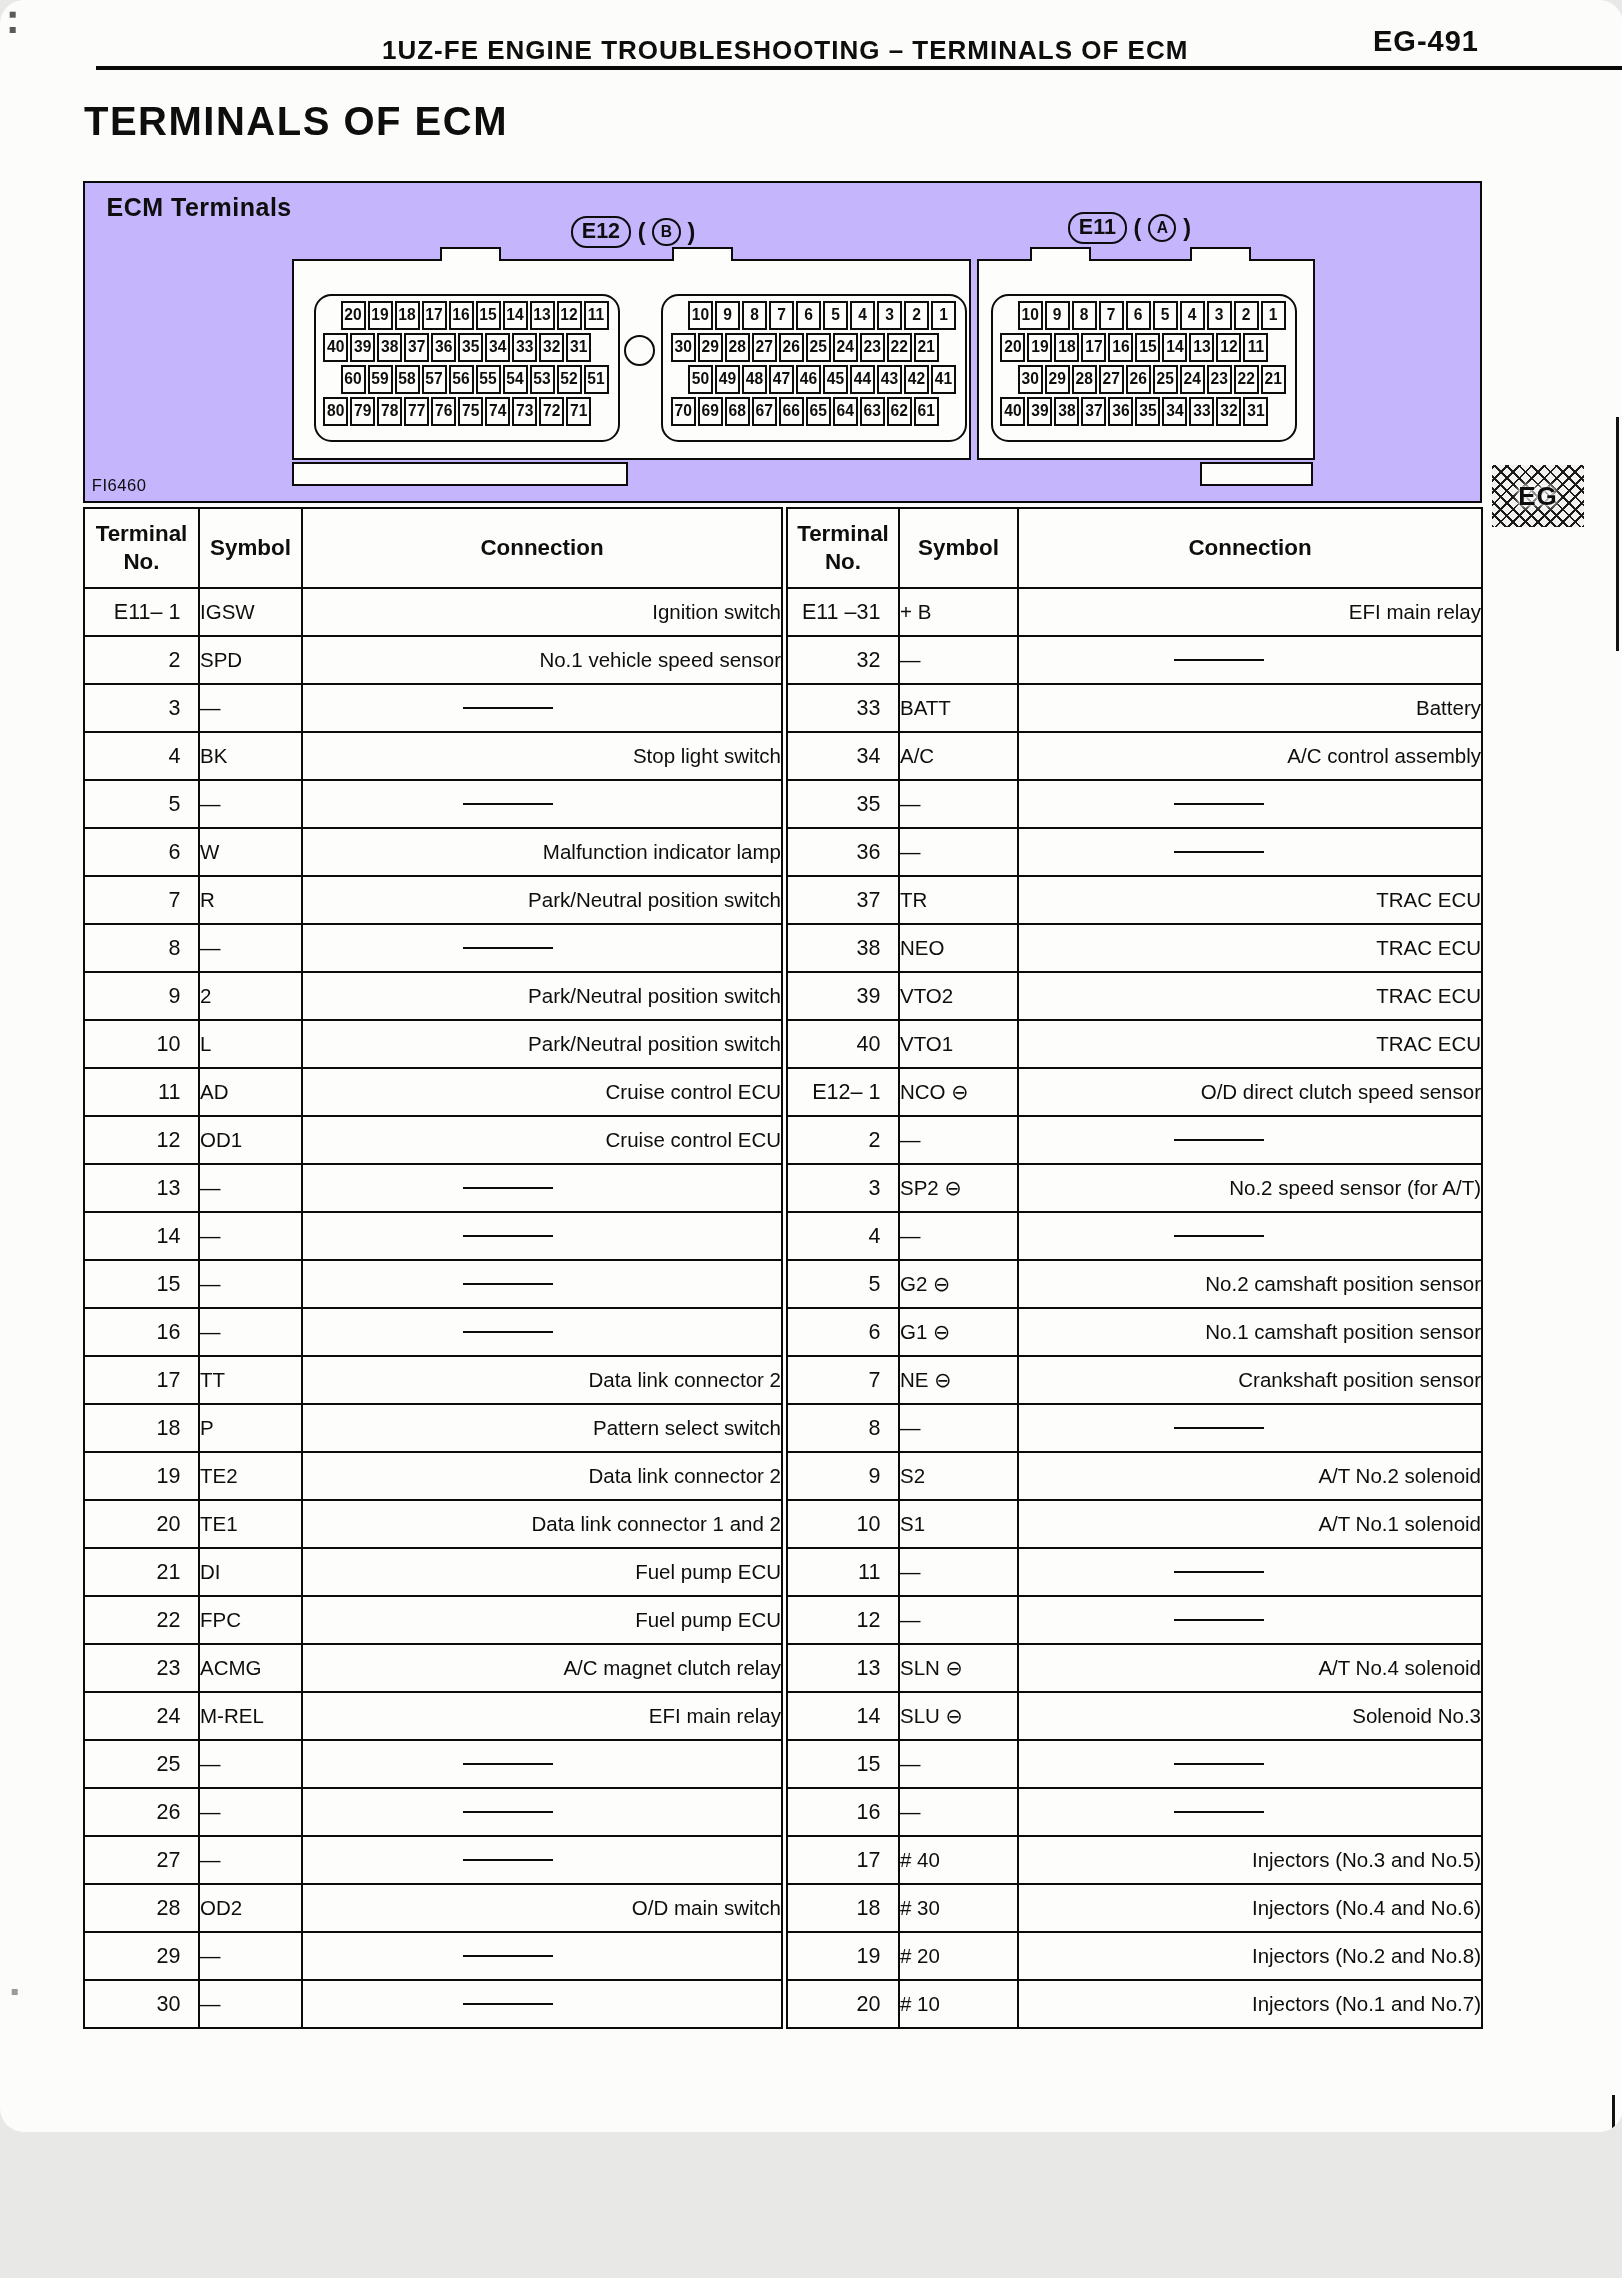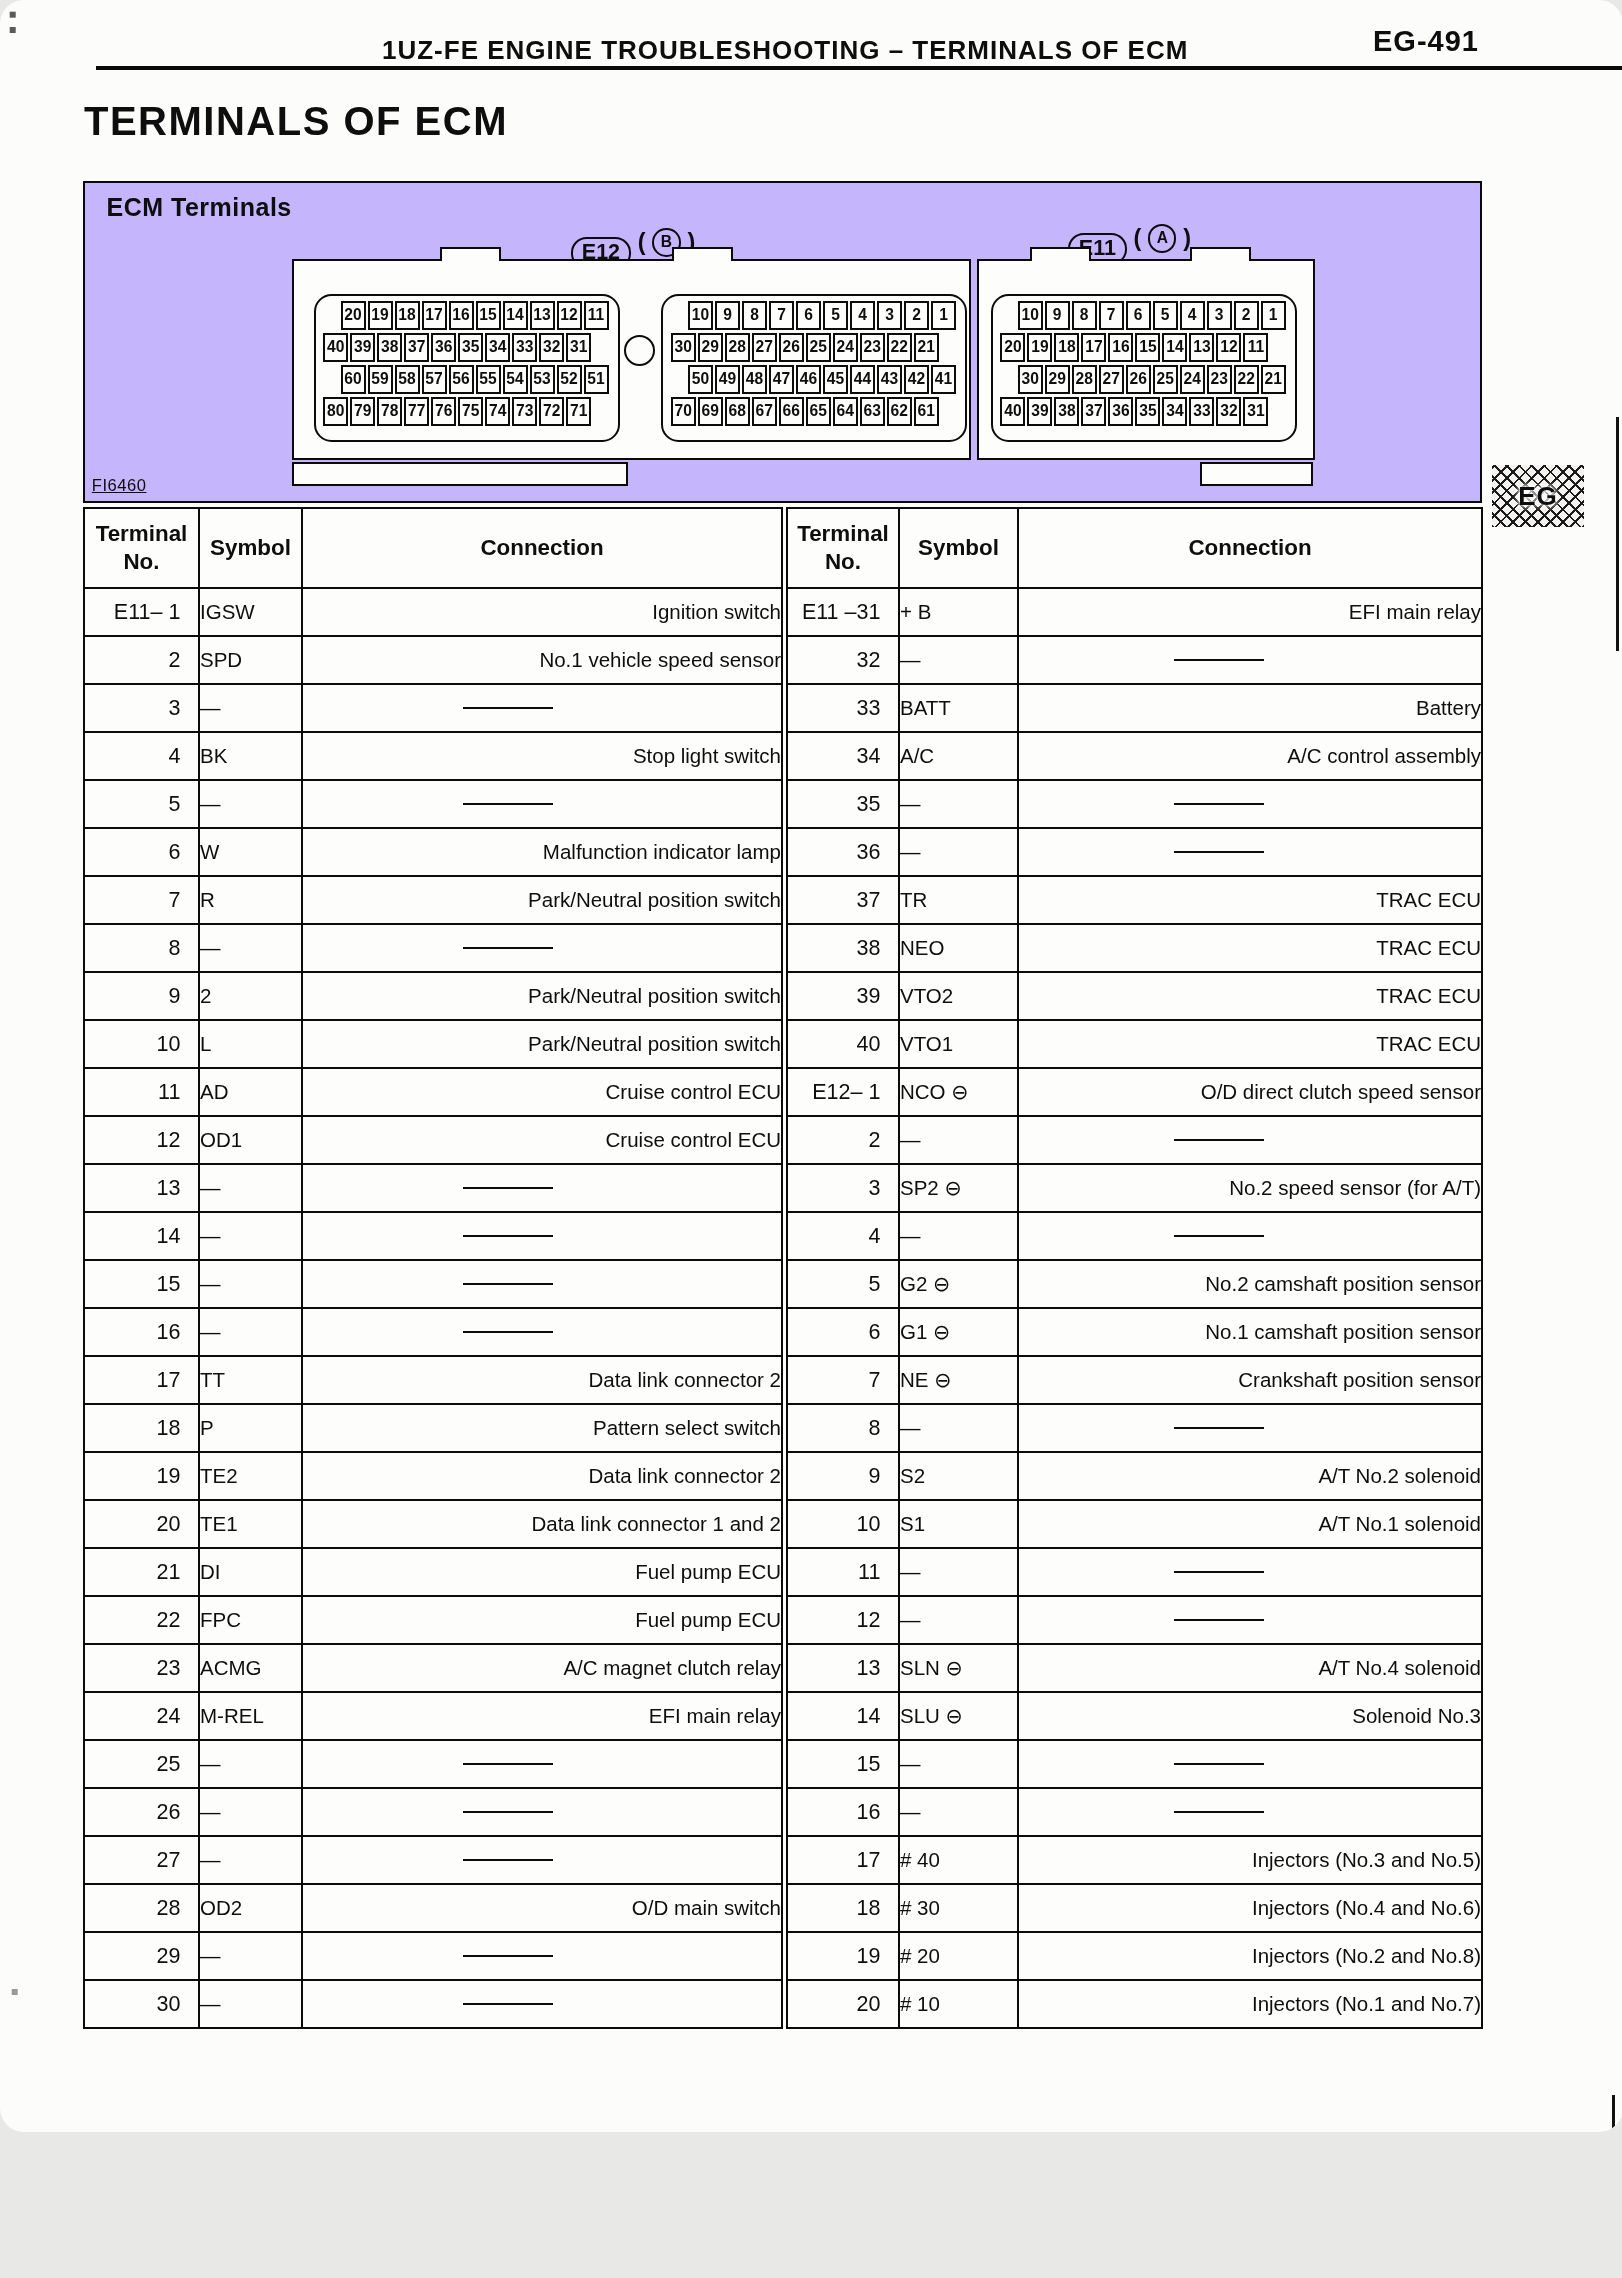--- a/index.html
+++ b/index.html
@@ -44,21 +44,21 @@
   }
   .box-label{
     left:21.5px;top:9.8px;font-size:25px;font-weight:bold;letter-spacing:0.5px;
   }
   .connector-label{
     display:inline-flex;align-items:center;gap:6.8px;
     font-weight:bold;font-size:22.4px;white-space:nowrap;
   }
   .stadium{
     display:inline-block;border:2.9px solid #0c0c0c;border-radius:15.6px;
-    padding:1px 8.8px 2px 8.8px;font-size:21.5px;font-weight:bold;margin-top:21px;
+    padding:1px 8.8px 2px 8.8px;font-size:21.5px;font-weight:bold;
   }
   .circle-letter{
     display:inline-flex;align-items:center;justify-content:center;
     width:24.4px;height:24.4px;border:2px solid #0c0c0c;border-radius:50%;
     font-size:15.6px;font-weight:bold;
   }
   .paren{font-size:23.4px;font-weight:bold;}
   .label-e12{left:486px;top:33px;}
   .label-e11{left:983px;top:29px;}
 
@@ -89,21 +89,21 @@
   .pin{
     width:25px;height:29px;border:2px solid #0c0c0c;box-sizing:border-box;
     display:flex;align-items:center;justify-content:center;
     font-size:15.6px;font-weight:bold;background:#fdfdfb;
   }
   .flange{
     position:absolute;border:2.9px solid #0b0b0b;background:#fdfdfb;
   }
   .flange-left{left:207px;top:279px;width:332px;height:19.5px;}
   .flange-right{left:1115px;top:279px;width:109px;height:19.5px;}
-  .figure-code{left:6.8px;top:293px;font-size:16.6px;letter-spacing:0.5px;text-decoration:underline;}
+  .figure-code{left:6.8px;top:293px;font-size:16.6px;letter-spacing:0.5px;}
 
   
   .side-tab{
     left:1492px;top:465px;width:92px;height:62px;
     background:
       repeating-linear-gradient(45deg,#1a1a1a 0 2px,transparent 2px 8.8px),
       repeating-linear-gradient(-45deg,#1a1a1a 0 2px,transparent 2px 8.8px),
       #f4f2ee;
     display:flex;align-items:center;justify-content:center;
     font-weight:bold;font-size:26px;letter-spacing:1px;

